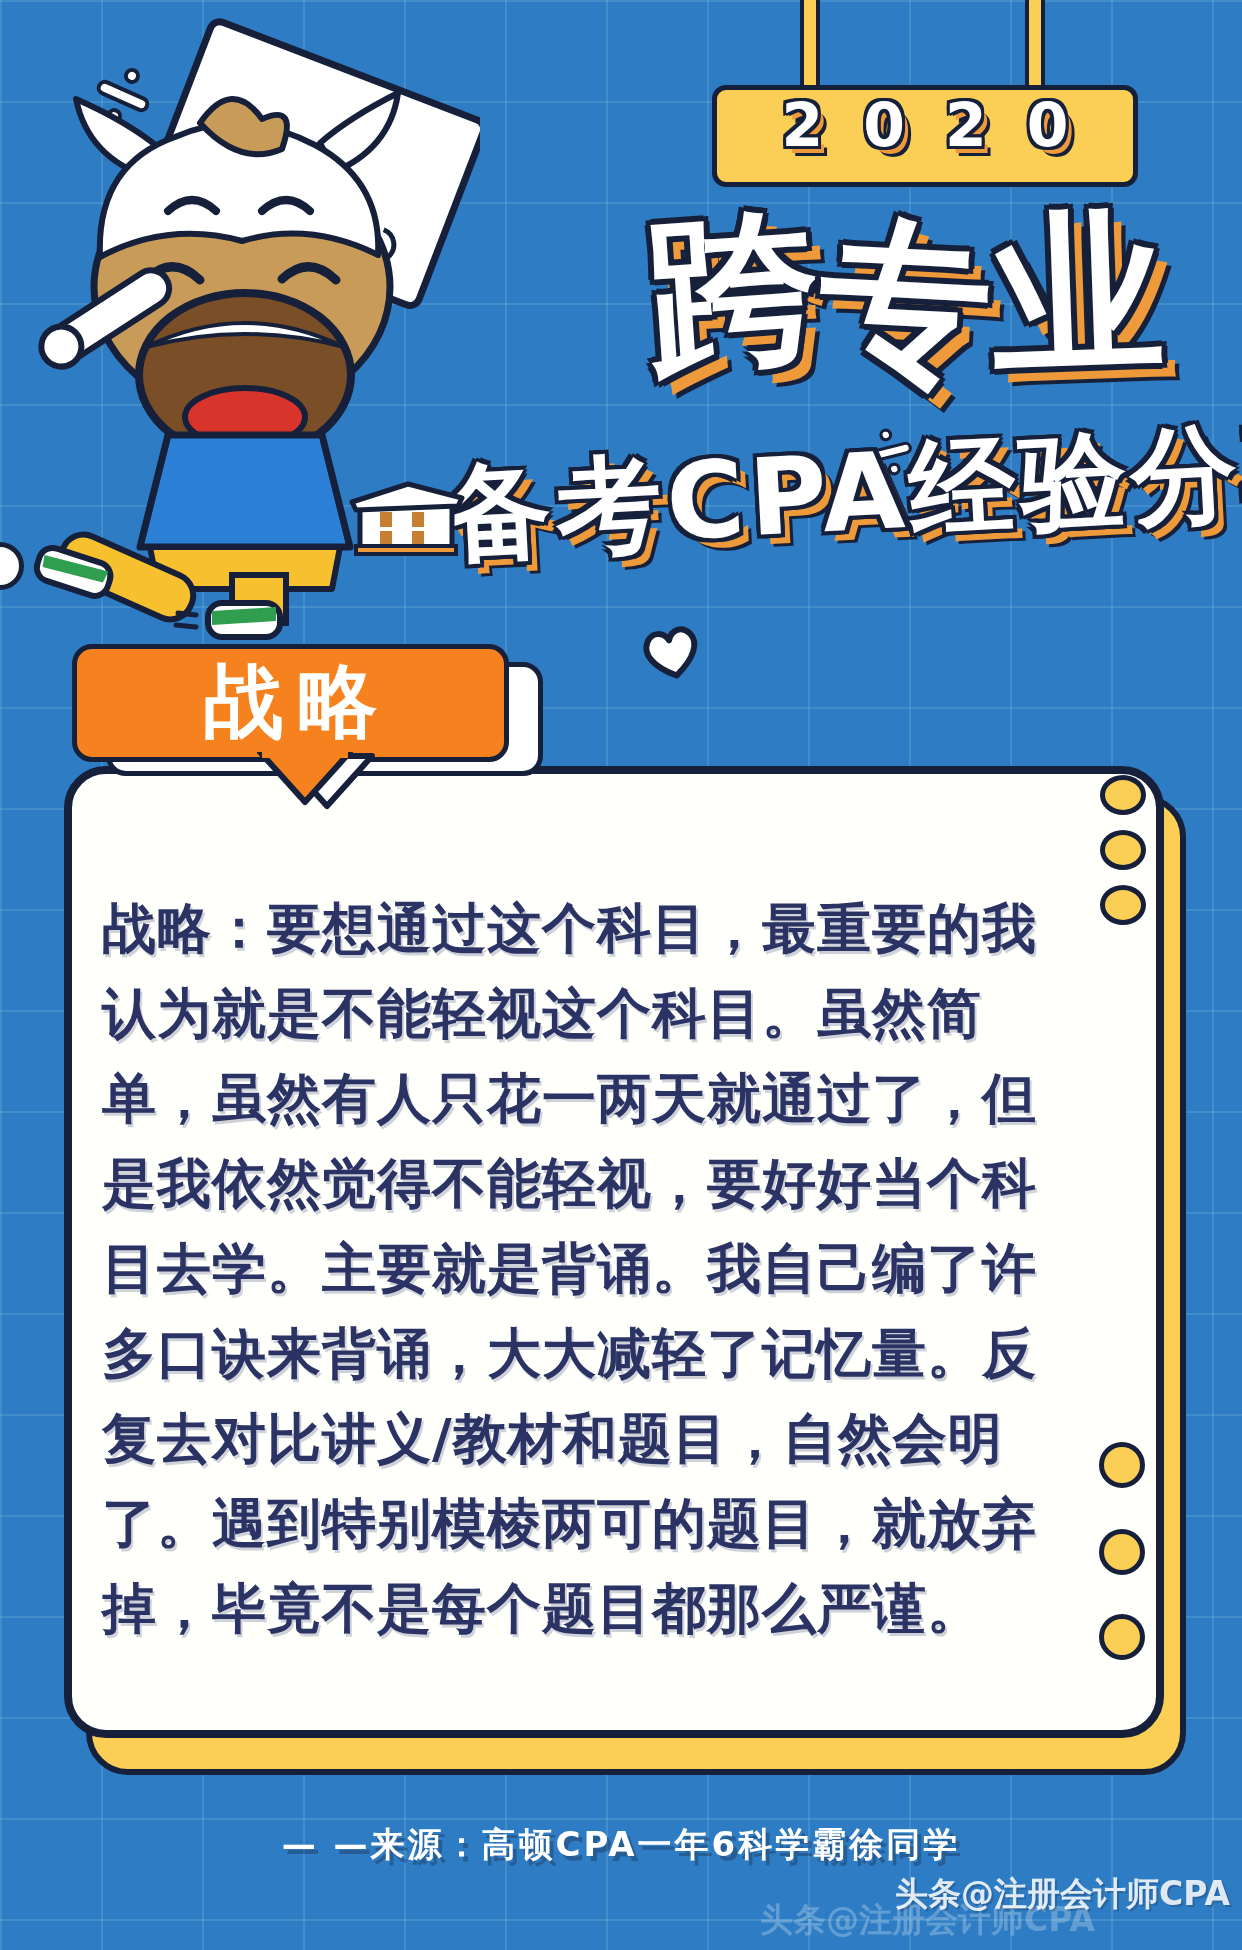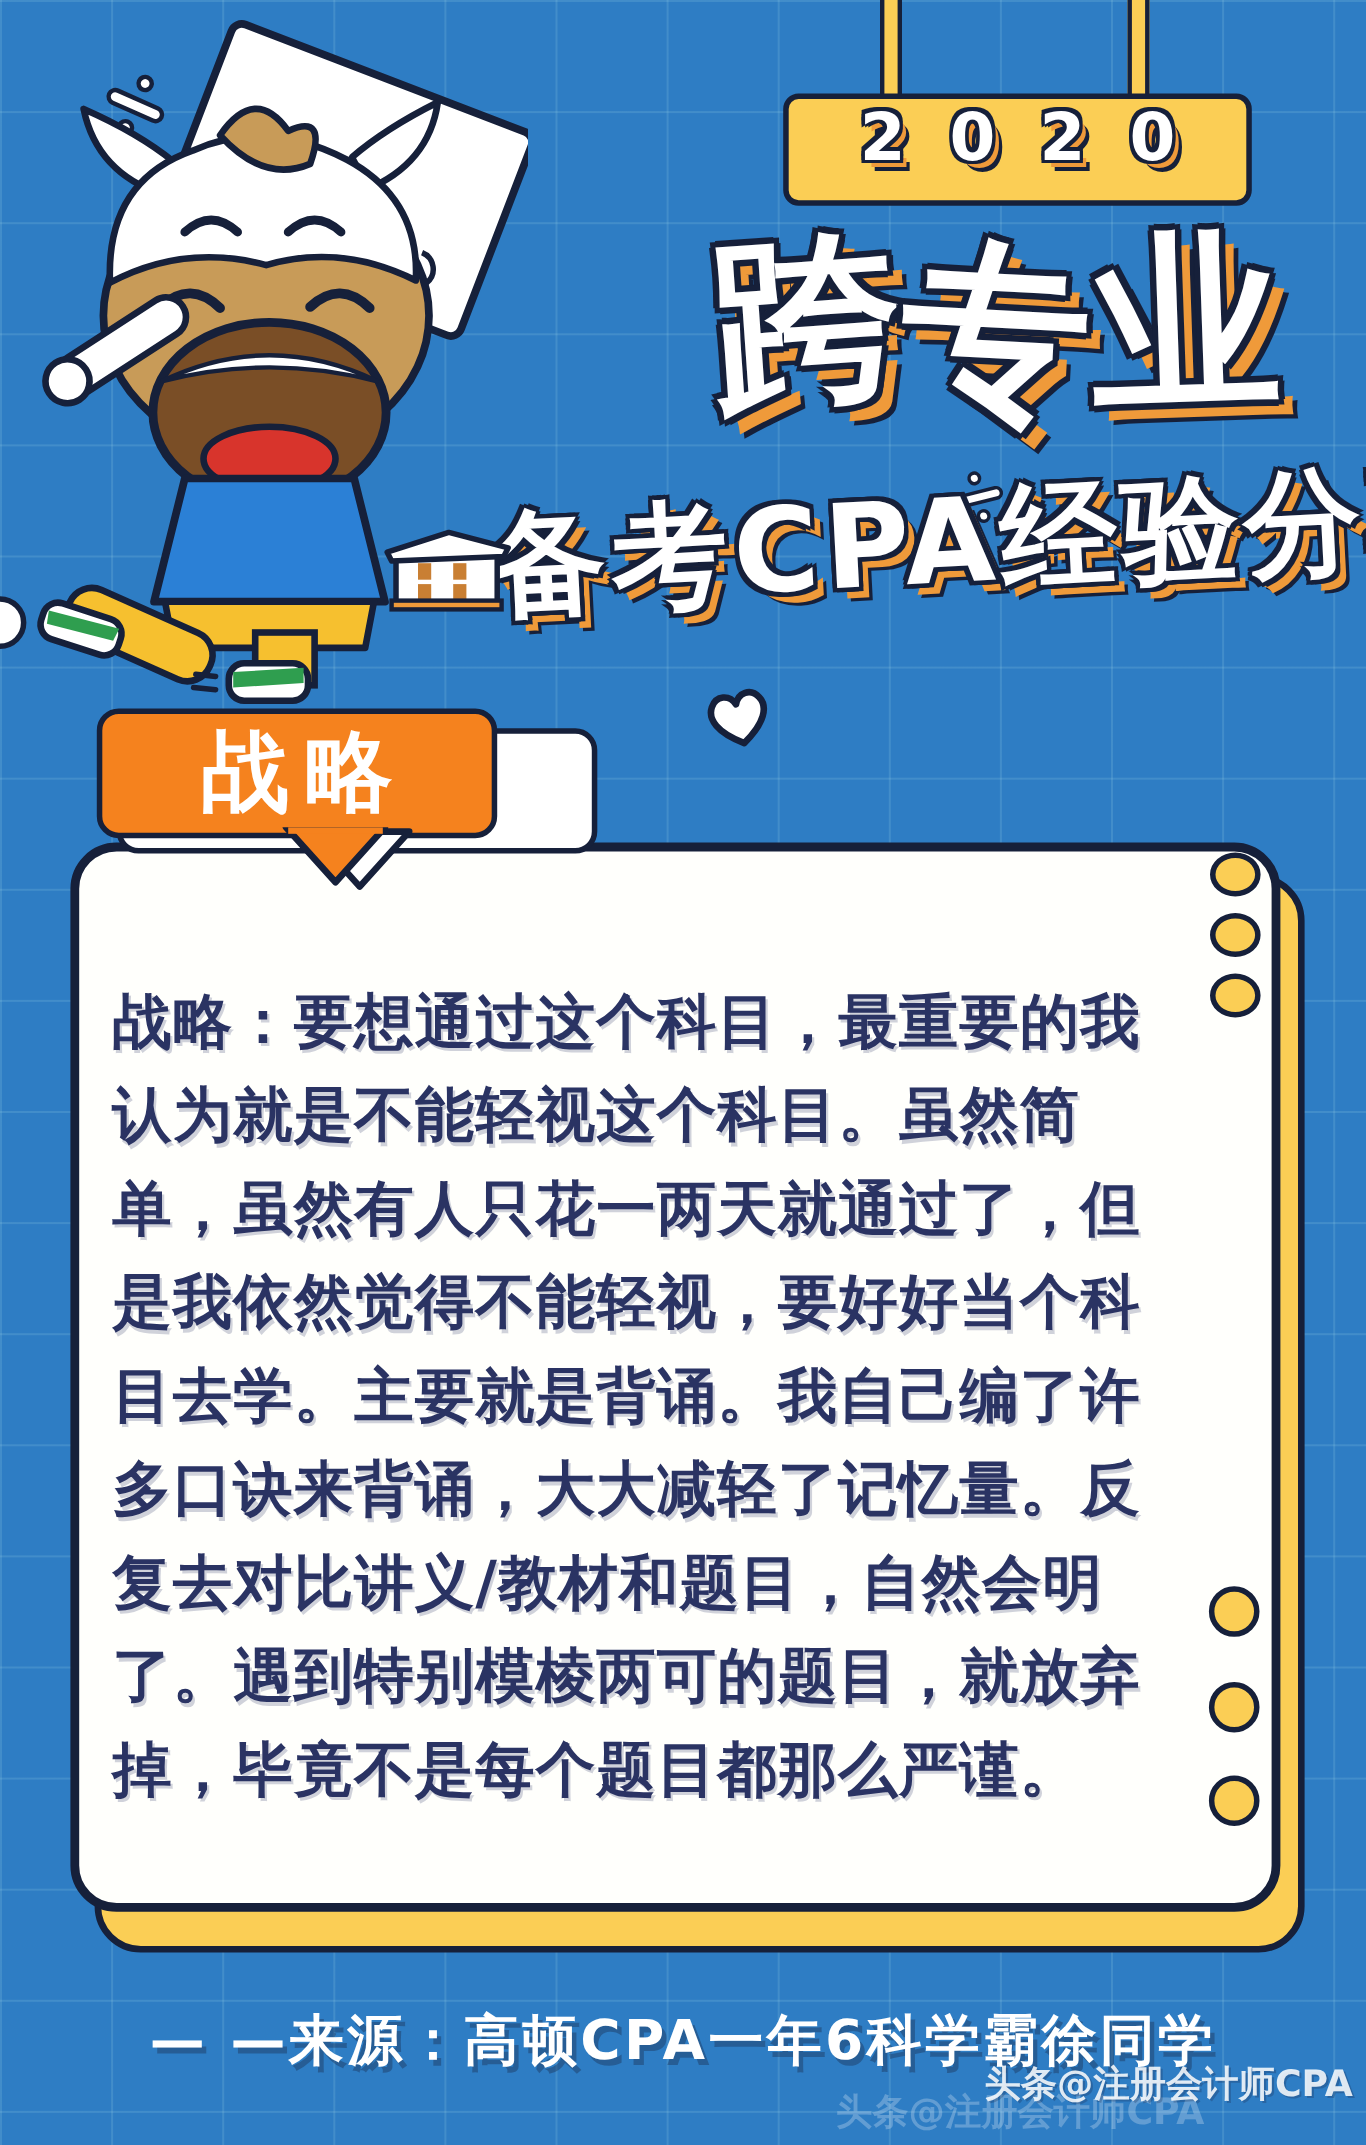--- a/index.html
+++ b/index.html
@@ -55,21 +55,21 @@
       -4px 0 0 #16203a,4px 0 0 #16203a,0 -4px 0 #16203a,0 4px 0 #16203a,
       9px 10px 0 #ef9a3a,12px 13px 0 #16203a;
   }
 
   
   .tab-shadow{
     left:106px;top:662px;width:437px;height:114px;background:#ffffff;
     border:5px solid #16203a;border-radius:20px;
   }
   .tab{
-    left:88px;top:644px;width:364px;height:118px;background:#f5821e;
+    left:72px;top:644px;width:437px;height:118px;background:#f5821e;
     border:5px solid #16203a;border-radius:20px;
     display:flex;align-items:center;justify-content:center;
   }
   .tab span{font-size:80px;font-weight:bold;color:#ffffff;letter-spacing:14px;padding-left:14px;}
 
   
   .card-shadow{
     left:86px;top:795px;width:1100px;height:980px;background:#fbce55;
     border:6px solid #16203a;border-radius:42px;
   }
@@ -85,21 +85,21 @@
   }
   .dot{
     width:46px;height:40px;border-radius:50%;
     background:#fbce55;border:5px solid #16203a;
   }
   .dot.round{height:46px;}
 
   
   .source-line{
     left:0;top:1822px;width:1242px;text-align:center;
-    font-size:50px;font-weight:bold;color:#ffffff;letter-spacing:3px;
+    font-size:34px;font-weight:bold;color:#ffffff;letter-spacing:3px;
     text-shadow:4px 5px 0 rgba(23,33,64,0.35);
   }
   .wm1{left:895px;top:1872px;font-size:33px;font-weight:bold;color:rgba(255,255,255,0.85);
        text-shadow:2px 2px 0 rgba(23,33,64,0.25);white-space:nowrap;}
   .wm-echo{left:760px;top:1898px;font-size:33px;font-weight:bold;color:rgba(255,255,255,0.25);white-space:nowrap;}
   .wm2{left:1072px;top:1967px;font-size:25px;font-weight:bold;color:rgba(255,255,255,0.40);white-space:nowrap;}
 
   
   .divide{width:56px;height:56px;}
   .divide .bar{position:absolute;left:0;top:20px;width:56px;height:16px;background:#fff;

